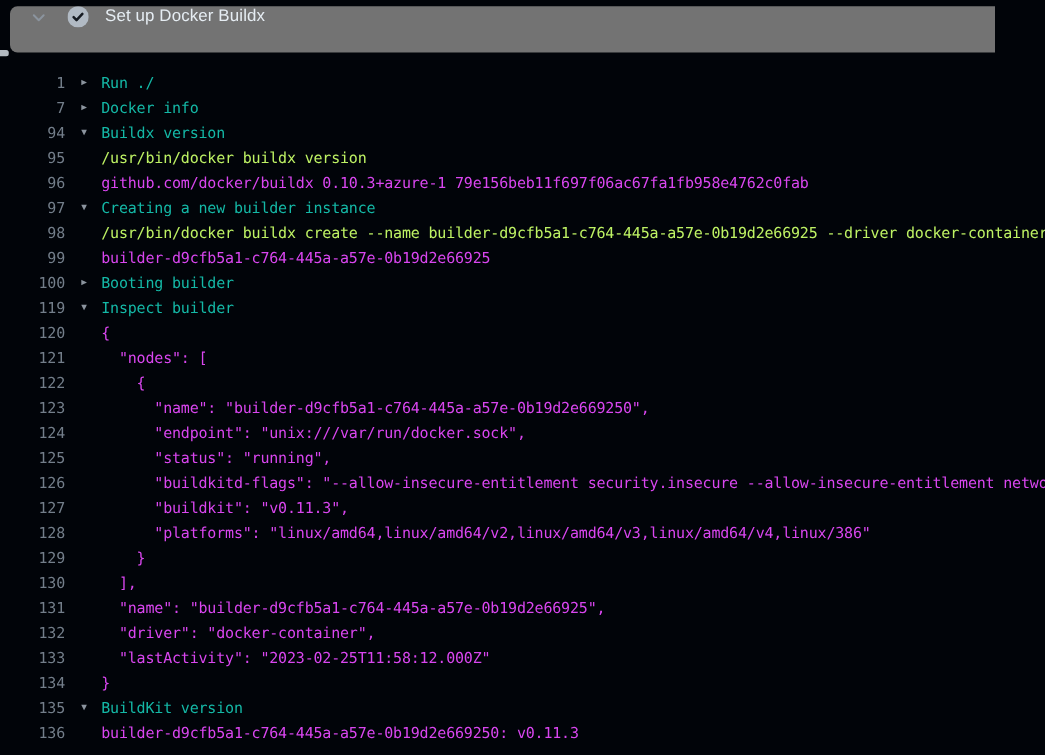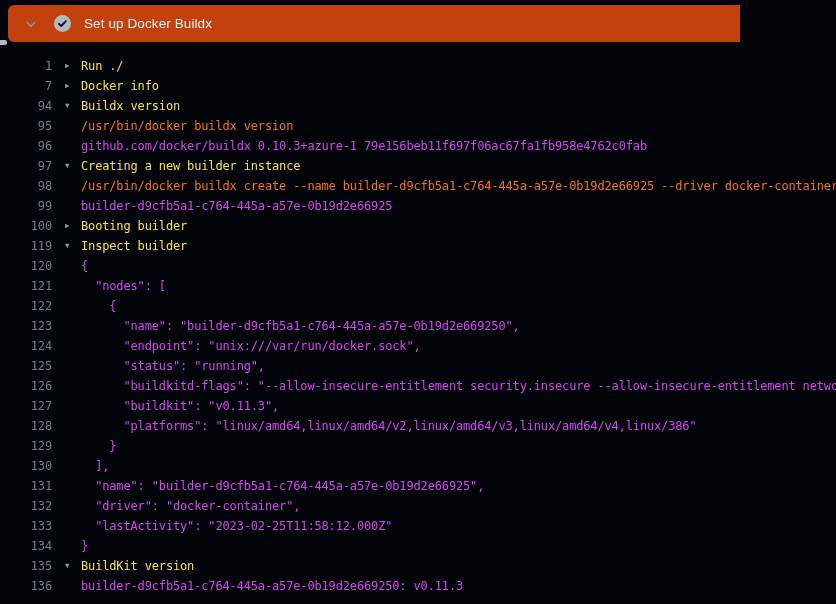--- a/index.html
+++ b/index.html
@@ -2,23 +2,23 @@
 <html><head>
 <meta charset="utf-8">
 <style>
   html,body{margin:0;padding:0;}
   body{
     width:836px;height:604px;position:relative;overflow:hidden;
     background:#010409;
     font-family:"Liberation Sans", sans-serif;
   }
   .step-header{
-    position:absolute;left:8px;top:5px;width:732px;height:37px;
-    background:#c2410c;border-radius:6px 0 0 6px;
-    display:flex;align-items:center;box-sizing:border-box;padding-left:12px;
+    position:absolute;left:8px;top:5px;width:788px;height:37px;
+    background:#737373;border-radius:6px 0 0 6px;
+    display:flex;align-items:flex-start;box-sizing:border-box;padding-left:12px;
   }
   .chev-btn{
     background:none;border:none;padding:0;margin:0 14px 0 2px;cursor:pointer;
     width:18px;height:18px;display:flex;align-items:center;justify-content:center;
   }
   .status-icon{width:17px;height:17px;margin-right:13px;display:flex;align-items:center;}
   .step-title{
     color:#e6edf3;font-size:13.5px;font-weight:500;letter-spacing:.1px;
   }
   .crop-frag{
@@ -34,22 +34,22 @@
   }
   .row{display:flex;height:20px;align-items:center;}
   .row .num{
     flex:none;width:52px;text-align:right;color:#737e8a;cursor:pointer;
   }
   .row .tri{
     flex:none;width:16px;margin-left:13px;color:#8b949e;font-size:7.5px;
     display:flex;align-items:center;
   }
   .row .txt{color:#d946ef;flex:none;}
-  .row.group .txt{color:#fde047;}
-  .row .txt.cmd{color:#f97316;}
+  .row.group .txt{color:#14b8a6;}
+  .row .txt.cmd{color:#bef264;}
   .row.group{cursor:pointer;}
 </style>
 </head>
 <body>
 
 <div class="step-header">
   <button class="chev-btn">
     <span style="display:flex">
       <svg width="14" height="14" viewBox="0 0 16 16">
         <path d="M3.5 6l4.5 4.5L12.5 6" fill="none" stroke="#8b949e" stroke-width="1.8" stroke-linecap="round" stroke-linejoin="round"></path>

